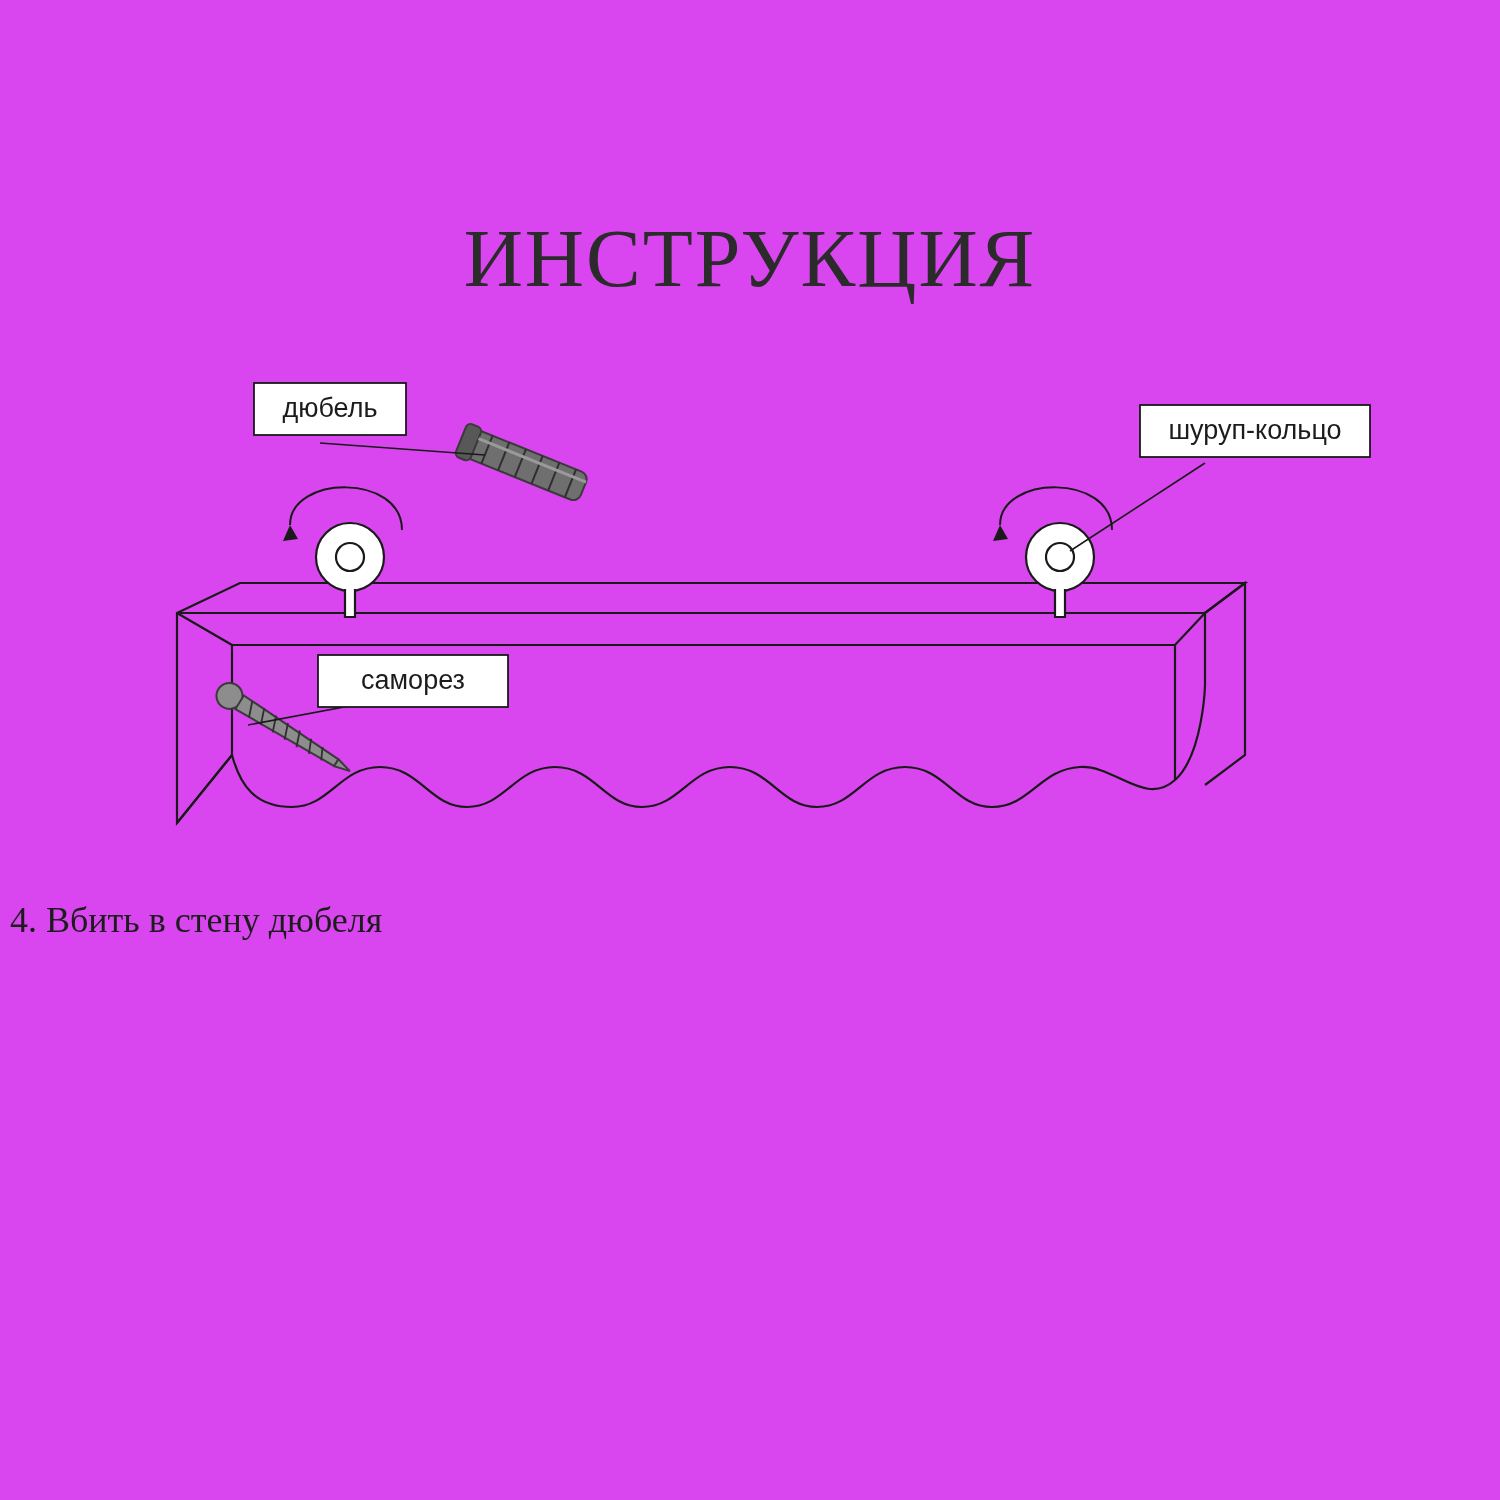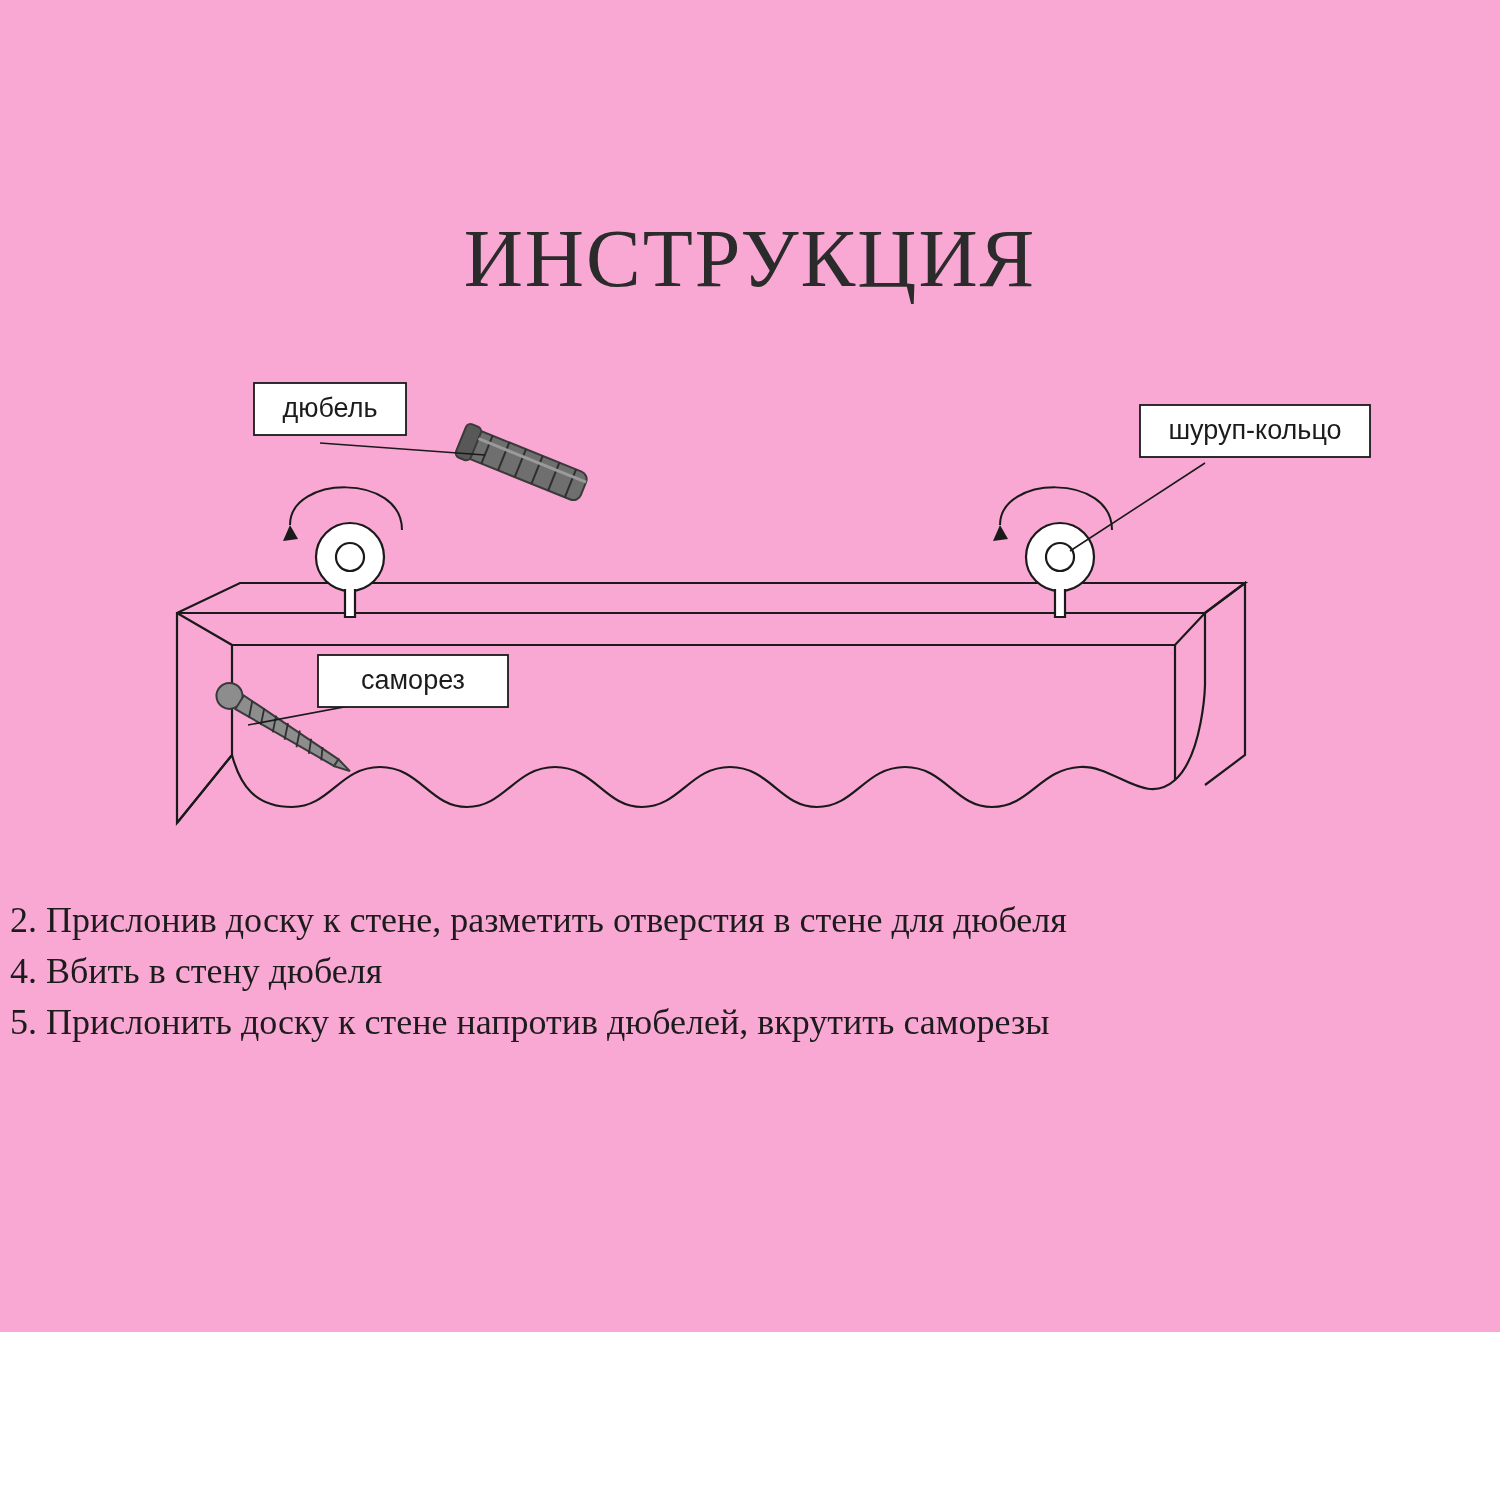--- a/index.html
+++ b/index.html
@@ -3,22 +3,22 @@
 <meta charset="utf-8">
 <style>
   html, body {
     margin: 0;
     padding: 0;
     background: #ffffff;
   }
   #page {
     position: relative;
     width: 1500px;
-    height: 1332px;
-    background: #f9a8d4;
+    height: 1500px;
+    background: #d946ef;
     font-family: "Liberation Serif", serif;
     color: #1a1a1a;
     overflow: hidden;
   }
   #title {
     position: absolute;
     top: 218px;
     left: 0;
     width: 1500px;
     text-align: center;
@@ -139,18 +139,16 @@
 
     <g>
       <path d="M 108 370 L 300 334" fill="none" stroke="#1a1a1a" stroke-width="1.6"></path>
       <rect x="178" y="300" width="190" height="52" fill="#ffffff" stroke="#1a1a1a" stroke-width="1.8"></rect>
       <text class="callout-text" x="273" y="334" text-anchor="middle">саморез</text>
     </g>
 
   </svg>
 
   <div id="steps">
-    <div class="step">2. Прислонив доску к стене, разметить отверстия в стене для дюбеля</div>
     <div class="step">4. Вбить в стену дюбеля</div>
-    <div class="step">5. Прислонить доску к стене напротив дюбелей, вкрутить саморезы</div>
   </div>
 
 </div>
 
 </body></html>

